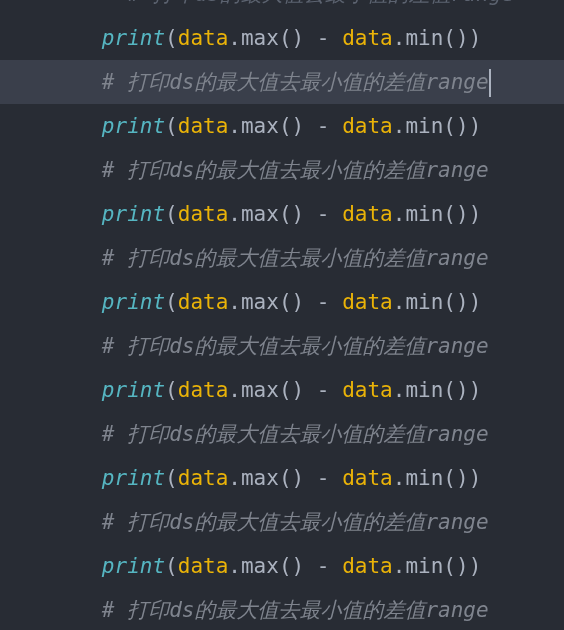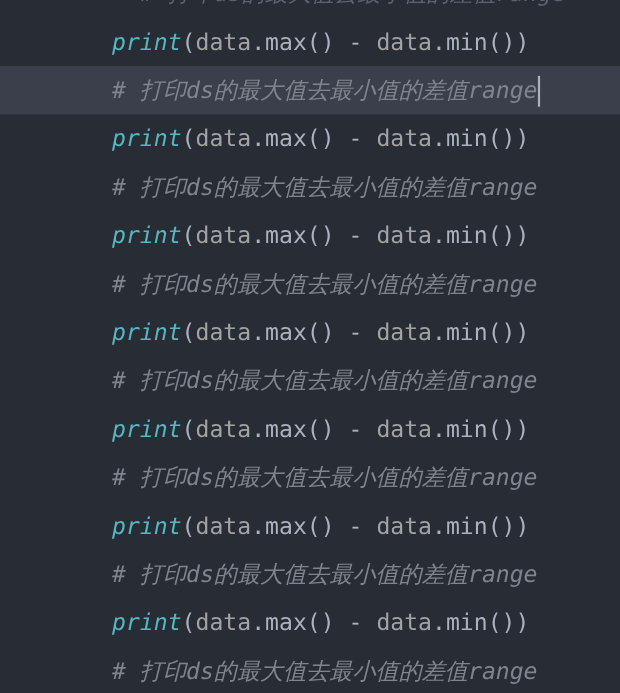--- a/index.html
+++ b/index.html
@@ -45,21 +45,21 @@
     }
     .keyword {
       color: #56b6c2;
       font-style: italic;
       text-align: center;
     }
     .paren {
       color: #abb2bf;
     }
     .identifier {
-      color: #a3a3a3;
+      color: #eab308;
       margin-top: 46px;
     }
     .dot {
       color: #abb2bf;
     }
     .method {
       color: #abb2bf;
       text-align: center;
     }
     .operator {

